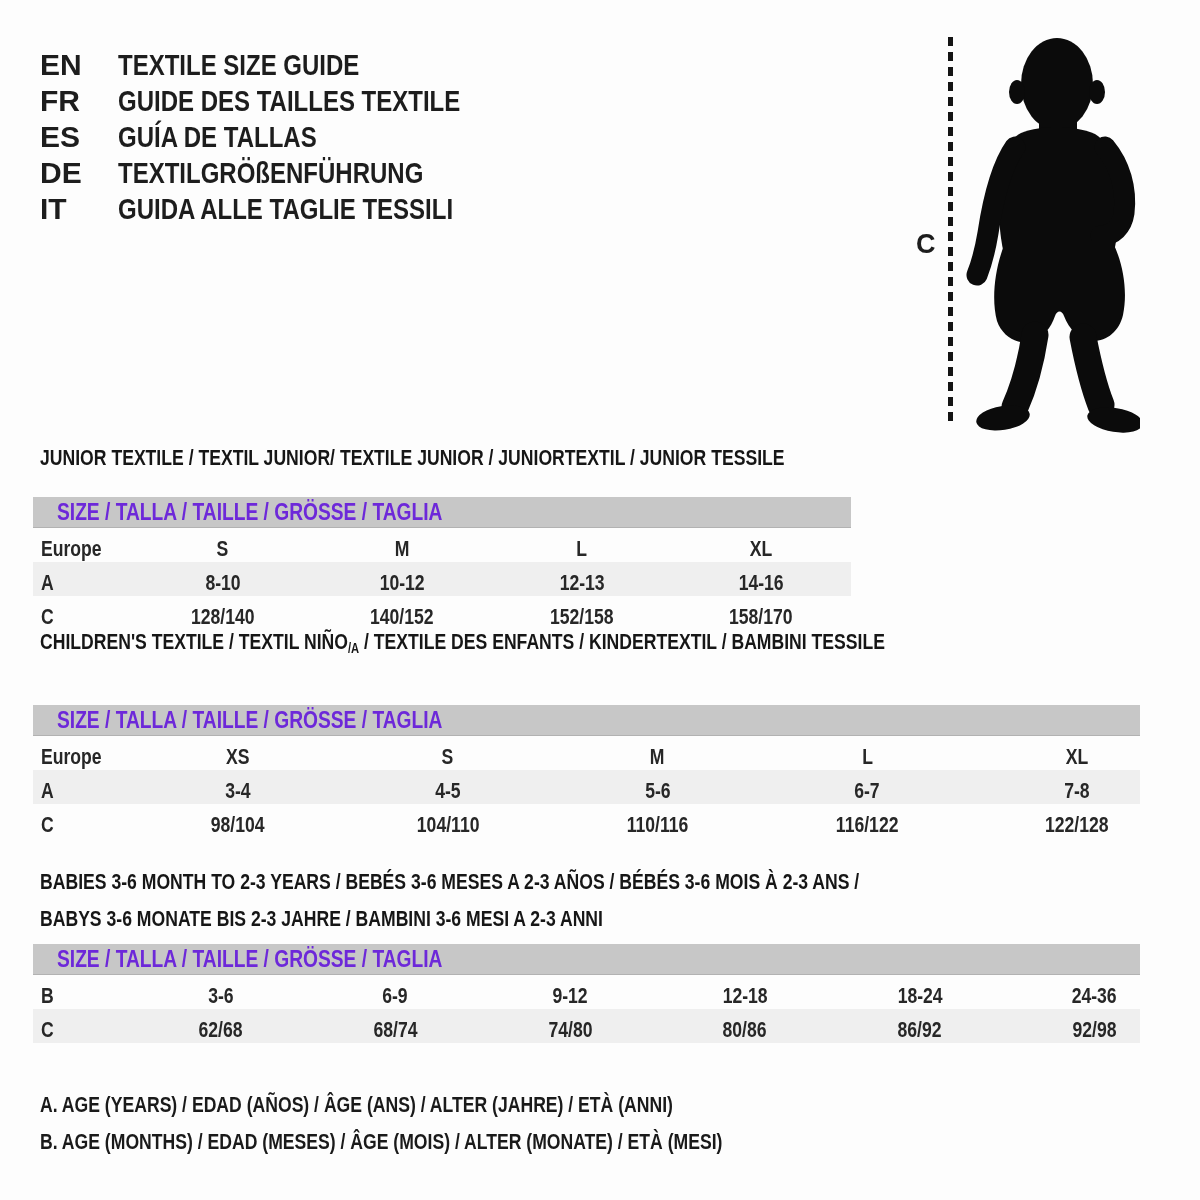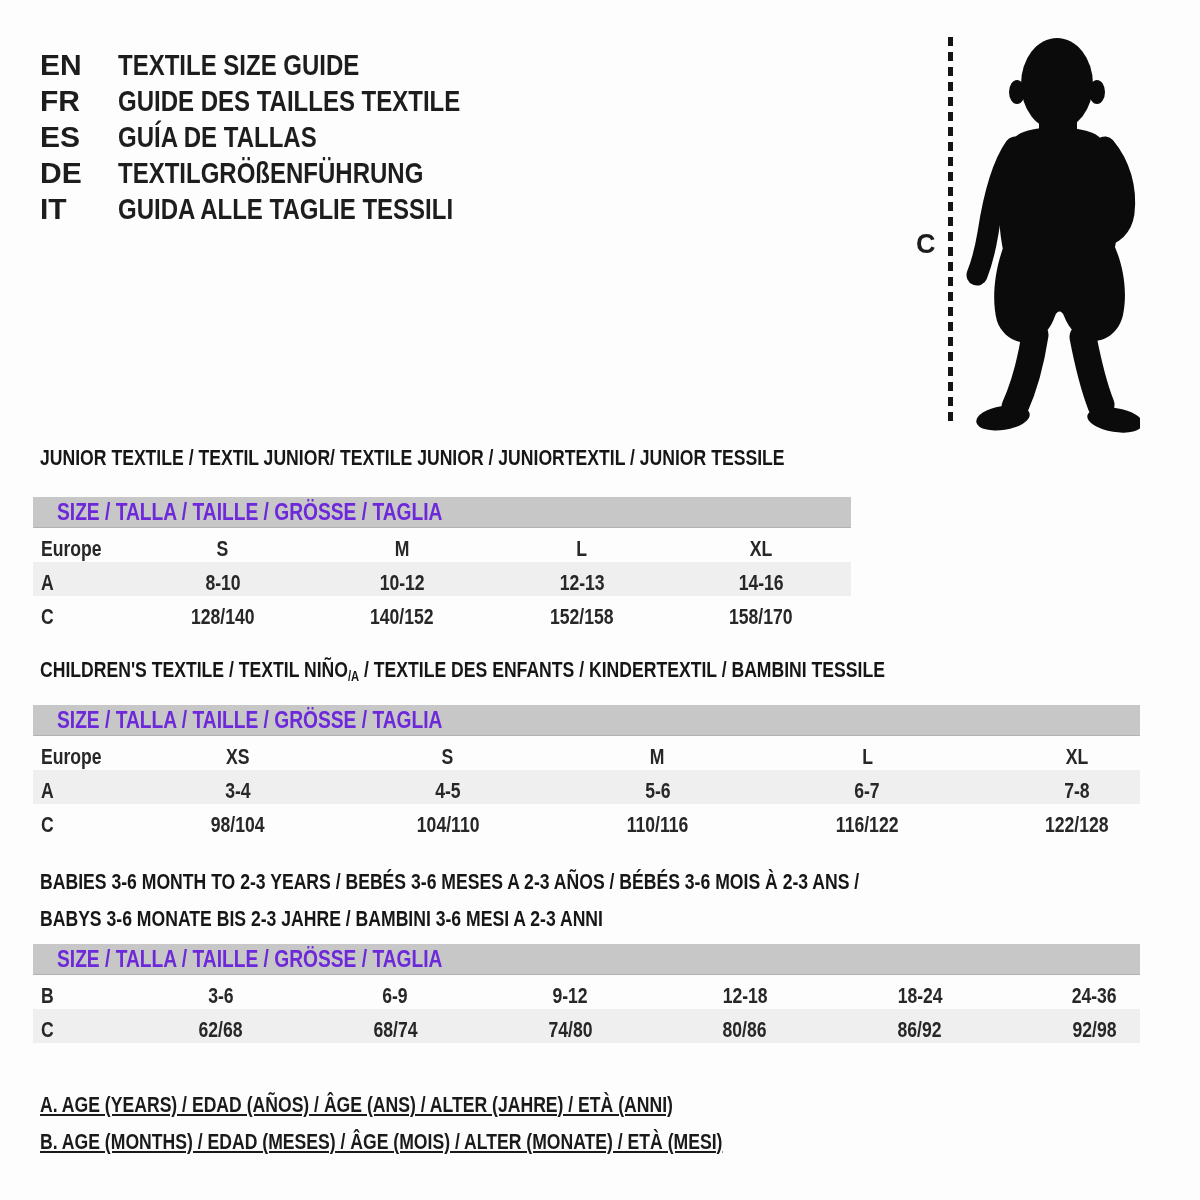--- a/index.html
+++ b/index.html
@@ -44,21 +44,21 @@
   .trow { display:flex; align-items:flex-end; height:34px; font-size:22px; font-weight:700; color:#272727; }
   .trow.shade { background:#efefef; }
   .c0 { flex:0 0 100px; padding-left:8px; box-sizing:border-box; text-align:left; }
   .cc { flex:1 1 0; text-align:center; }
 
   .w-junior  { width:818px;  }
   .w-wide    { width:1149px; }
 
   
   .legend { position:absolute; left:40px; top:1069px; }
-  .legend-line { height:37px; display:flex; align-items:center; font-size:22px; font-weight:700; color:#1a1a1a;text-decoration:underline; }
+  .legend-line { height:37px; display:flex; align-items:center; font-size:22px; font-weight:700; color:#1a1a1a; }
 </style>
 </head>
 <body>
 
 <div class="page">
 
   <div class="lang-block">
     <div class="lang-row">
       <span class="lang-code">EN</span>
       <span class="lang-title"><span class="t tl">TEXTILE SIZE GUIDE</span></span>
@@ -132,21 +132,21 @@
     </div>
     <div class="trow">
       <span class="c0"><span class="t tl">C</span></span>
       <span class="cc"><span class="t tc">128/140</span></span>
       <span class="cc"><span class="t tc">140/152</span></span>
       <span class="cc"><span class="t tc">152/158</span></span>
       <span class="cc"><span class="t tc">158/170</span></span>
     </div>
   </div>
 
-  <div class="sec-heading" style="top:640px;">
+  <div class="sec-heading" style="top:612px;">
     <span class="t tl"><span>CHILDREN'S TEXTILE / TEXTIL NIÑO</span><span class="sub-sm">/A</span><span> / TEXTILE DES ENFANTS / KINDERTEXTIL / BAMBINI TESSILE</span></span>
   </div>
   <div class="dtable w-wide" style="top:688px;">
     <div class="bar">
       <span class="t tl">SIZE / TALLA / TAILLE / GRÖSSE / TAGLIA</span>
     </div>
     <div class="trow">
       <span class="c0"><span class="t tl">Europe</span></span>
       <span class="cc"><span class="t tc">XS</span></span>
       <span class="cc"><span class="t tc">S</span></span>

